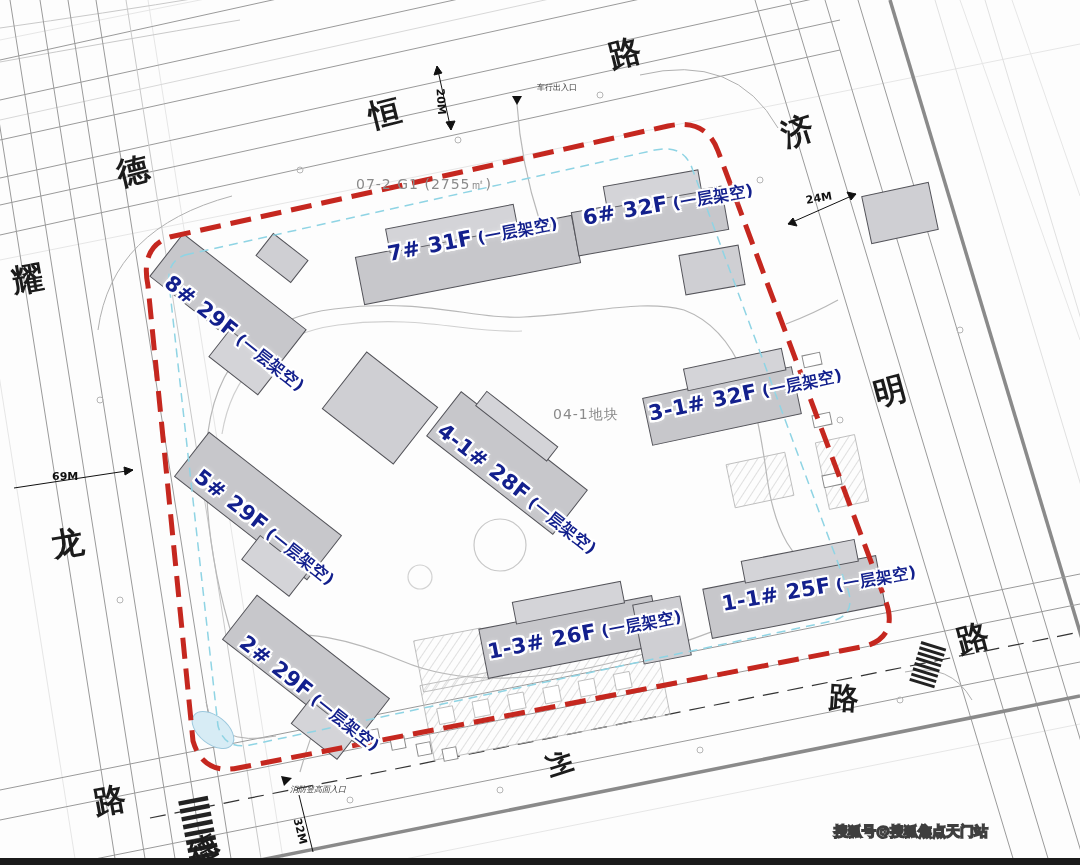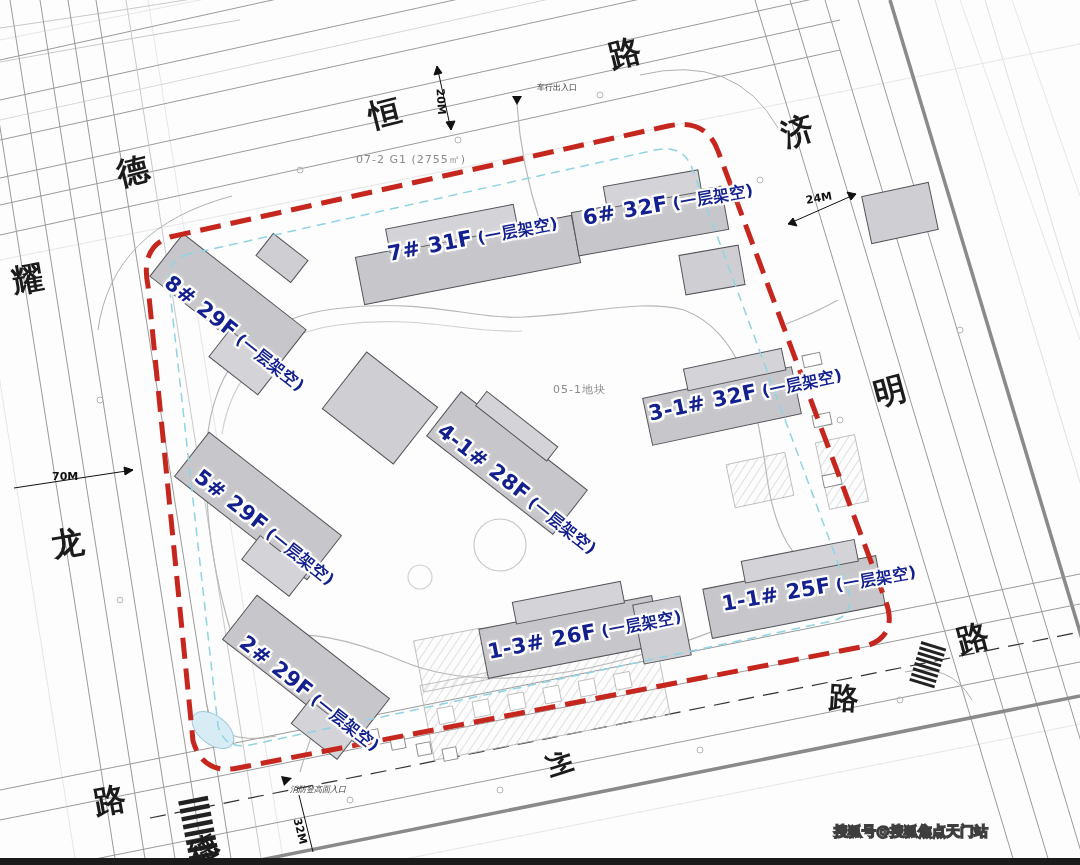--- a/index.html
+++ b/index.html
@@ -10,21 +10,21 @@
   
   .rc{font-size:32px;font-weight:700;color:#1b1b1b;transform-origin:center;}
   
   .bl{font-weight:800;color:#13208d;transform-origin:left center;letter-spacing:.5px;
       text-shadow:2px 0 0 #fff,-2px 0 0 #fff,0 2px 0 #fff,0 -2px 0 #fff,
                   2px 2px 0 #fff,-2px -2px 0 #fff,2px -2px 0 #fff,-2px 2px 0 #fff,0 0 6px #fff;}
   .bl .m{font-size:21px;}
   .bl .n{font-size:16px;margin-left:5px;}
   .dim{font-size:11px;font-weight:700;color:#111;transform-origin:left center;}
   .tiny{font-size:8px;color:#333;}
-  .parcel{font-size:11px;color:#8a8a8a;letter-spacing:1px;}
+  .parcel{font-size:14px;color:#8a8a8a;letter-spacing:1px;margin-top:24px;}
   .wm{font-size:14px;font-weight:700;letter-spacing:0;color:rgba(255,255,255,.22);
       -webkit-text-stroke:1.5px #3e3e3e;}
   .botbar{position:absolute;left:0;bottom:0;width:100%;height:7px;background:#1b1b1b;}
 </style>
 </head>
 <body>
 
 <div class="stage">
 
 <svg width="1080" height="865" viewBox="0 0 1080 865">
@@ -277,25 +277,25 @@
   <div class="lbl rc" style="left:12px;top:258px;transform:rotate(-10deg);">耀</div>
   <div class="lbl rc" style="left:52px;top:522px;transform:rotate(-10deg);">龙</div>
   <div class="lbl rc" style="left:94px;top:779px;transform:rotate(-10deg);">路</div>
 
   <div class="lbl rc" style="left:190px;top:830px;transform:rotate(-28deg);font-size:28px;">德</div>
   <div class="lbl rc" style="left:546px;top:747px;transform:rotate(72deg);font-size:26px;">州</div>
   <div class="lbl rc" style="left:829px;top:678px;transform:rotate(4deg);font-size:30px;">路</div>
 
   <div class="lbl dim" style="left:440px;top:82px;transform:rotate(86deg);">20M</div>
   <div class="lbl dim" style="left:806px;top:194px;transform:rotate(-10deg);">24M</div>
-  <div class="lbl dim" style="left:52px;top:470px;">70M</div>
+  <div class="lbl dim" style="left:52px;top:470px;">69M</div>
   <div class="lbl dim" style="left:297px;top:812px;transform:rotate(76deg);">32M</div>
 
   <div class="lbl parcel" style="left:356px;top:152px;">07-2 G1 (2755㎡)</div>
-  <div class="lbl parcel" style="left:553px;top:382px;">05-1地块</div>
+  <div class="lbl parcel" style="left:553px;top:382px;">04-1地块</div>
 
   <div class="lbl tiny" style="left:497px;top:82px;margin-left:40px;">车行出入口</div>
   <div class="lbl tiny" style="left:290px;top:784px;font-style:italic;">消防登高面入口</div>
 
   <div class="lbl bl" style="left:167px;top:268px;transform:rotate(38deg);">
     <span class="m">8# 29F</span><span class="n">(一层架空)</span>
   </div>
   <div class="lbl bl" style="left:388px;top:242px;transform:rotate(-11deg);">
     <span class="m">7# 31F</span><span class="n">(一层架空)</span>
   </div>

